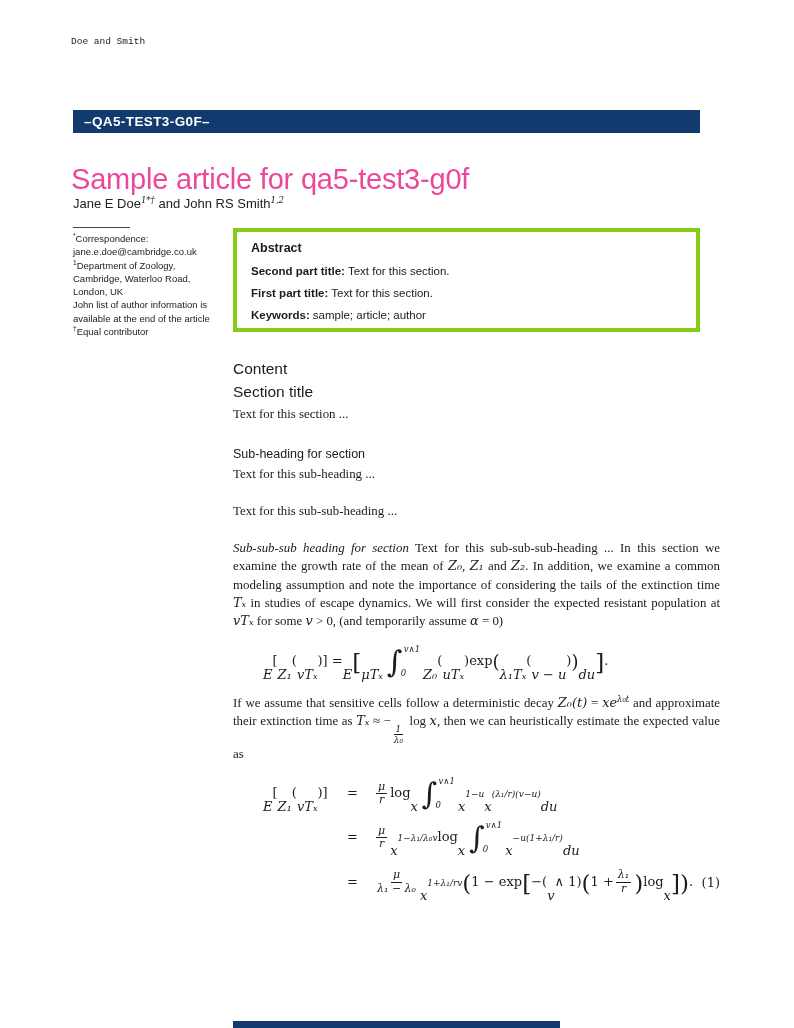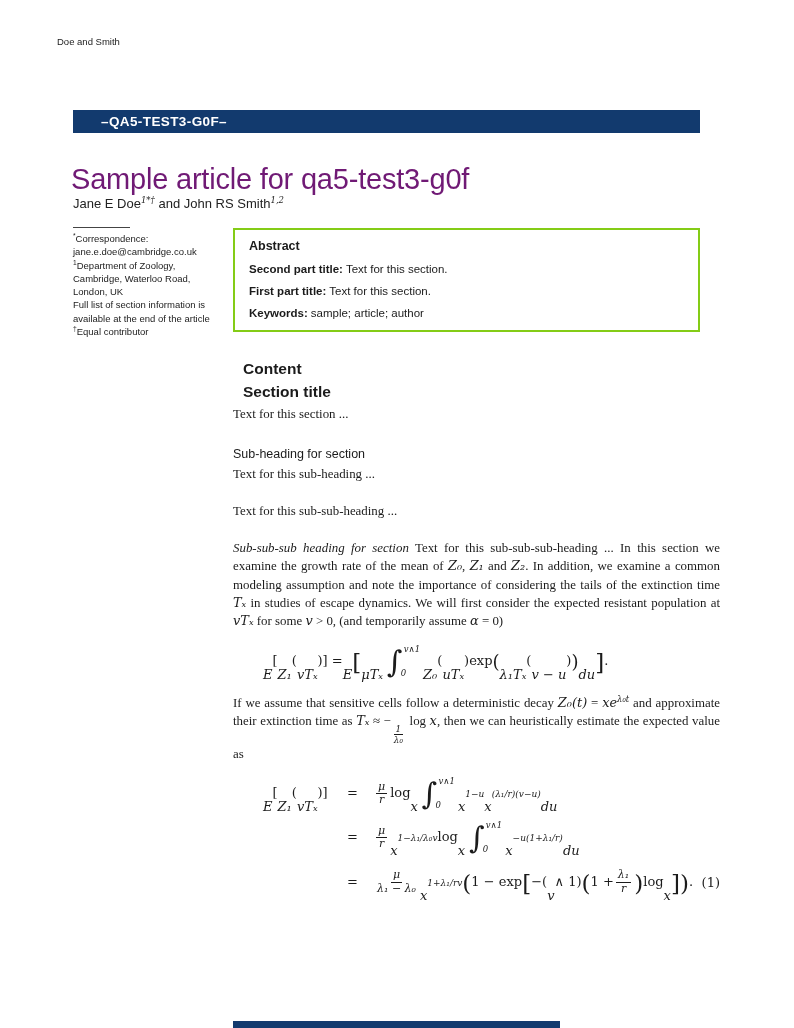--- a/index.html
+++ b/index.html
@@ -2,60 +2,60 @@
 <html><head>
 <meta charset="utf-8">
 <style>
   html,body{margin:0;padding:0;}
   body{
     width:794px;height:1028px;background:#ffffff;position:relative;overflow:hidden;
     font-family:"Liberation Serif", serif;color:#1b1b1b;
     -webkit-font-smoothing:antialiased;
   }
   .running-head{
-    position:absolute;left:57px;top:36px;
-    font-family:Liberation Sans, sans-serif;font-size:9.5px;color:#222;
+    position:absolute;left:71px;top:36px;
+    font-family:Liberation Mono, monospace;font-size:9.5px;color:#222;
   }
   .banner{
     position:absolute;left:73px;top:110px;width:627px;height:23px;
     background:#123a6e;color:#ffffff;display:flex;align-items:center;
     font-family:"Liberation Sans", sans-serif;font-weight:bold;font-size:13.5px;
-    padding-left:28px;box-sizing:border-box;letter-spacing:0.4px;
+    padding-left:11px;box-sizing:border-box;letter-spacing:0.4px;
   }
   .article-title{
     position:absolute;left:71px;top:144px;width:640px;
     font-family:"Liberation Sans", sans-serif;font-weight:500;font-size:29px;
-    color:#701a75;letter-spacing:-0.2px;
+    color:#ec4899;letter-spacing:-0.2px;
   }
   .authors{
     position:absolute;left:73px;top:196px;
     font-family:"Liberation Sans", sans-serif;font-size:13px;color:#222;
   }
   .authors sup, .rsup{font-size:62%;vertical-align:super;line-height:0;}
   .sidebar{
     position:absolute;left:73px;top:227px;width:152px;
     font-family:"Liberation Sans", sans-serif;font-size:9.5px;line-height:13.3px;color:#222;
   }
   .sidebar-rule{border:none;border-top:1px solid #444;width:57px;margin:0 0 4px 0;}
   .sidebar sup{font-size:70%;vertical-align:super;line-height:0;}
   .abstract{
     position:absolute;left:233px;top:228px;width:467px;height:104px;
-    border:2px solid #84cc16;box-sizing:border-box;padding:9px 14px 0 14px;
+    border:4px solid #84cc16;box-sizing:border-box;padding:9px 14px 0 14px;
     font-family:"Liberation Sans", sans-serif;color:#1b1b1b;
   }
   .abstract-heading{font-size:12.5px;font-weight:bold;margin:0 0 9px 0;}
   .abstract-item{font-size:11.5px;margin:0 0 8px 0;line-height:14px;}
   .abstract-item b{margin-right:3px;}
   .main{
     position:absolute;left:233px;top:360px;width:487px;
     font-size:12.9px;line-height:16.9px;text-align:justify;
   }
   .h-big{
-    font-family:"Liberation Sans", sans-serif;font-weight:bold;font-size:15.5px;
-    margin:0 0 5px 10px;text-align:left;line-height:18px;
+    font-family:"Liberation Sans", sans-serif;font-weight:normal;font-size:15.5px;
+    margin:0 0 5px 0;text-align:left;line-height:18px;
   }
   .h-sub{
     font-family:"Liberation Sans", sans-serif;font-weight:500;font-size:12.5px;
     margin:0 0 4px 0;text-align:left;line-height:16px;
   }
   .h-subsub{
     font-style:italic;font-size:12.9px;margin:0 0 4px 0;text-align:left;line-height:17px;
   }
   .p0{margin:0 0 19px 0;}
   .p1{margin:0 0 23px 0;}
@@ -109,21 +109,21 @@
 
 <div class="authors"><span class="u">Jane E Doe</span><sup class="rsup">1*†</sup><span class="u"> and John RS Smith</span><sup class="rsup">1,2</sup></div>
 
 <div class="sidebar">
   <hr class="sidebar-rule">
   <div><sup>*</sup><span>Correspondence:</span></div>
   <div><sup></sup><span>jane.e.doe@cambridge.co.uk</span></div>
   <div><sup>1</sup><span>Department of Zoology,</span></div>
   <div><sup></sup><span>Cambridge, Waterloo Road,</span></div>
   <div><sup></sup><span>London, UK</span></div>
-  <div><sup></sup><span>Full list of section information is</span></div>
+  <div><sup></sup><span>John list of author information is</span></div>
   <div><sup></sup><span>available at the end of the article</span></div>
   <div><sup>†</sup><span>Equal contributor</span></div>
 </div>
 
 <div class="abstract">
   <div class="abstract-heading">Abstract</div>
   <div class="abstract-item">
     <b>Second part title:</b><span>Text for this section.</span>
   </div>
   <div class="abstract-item">

